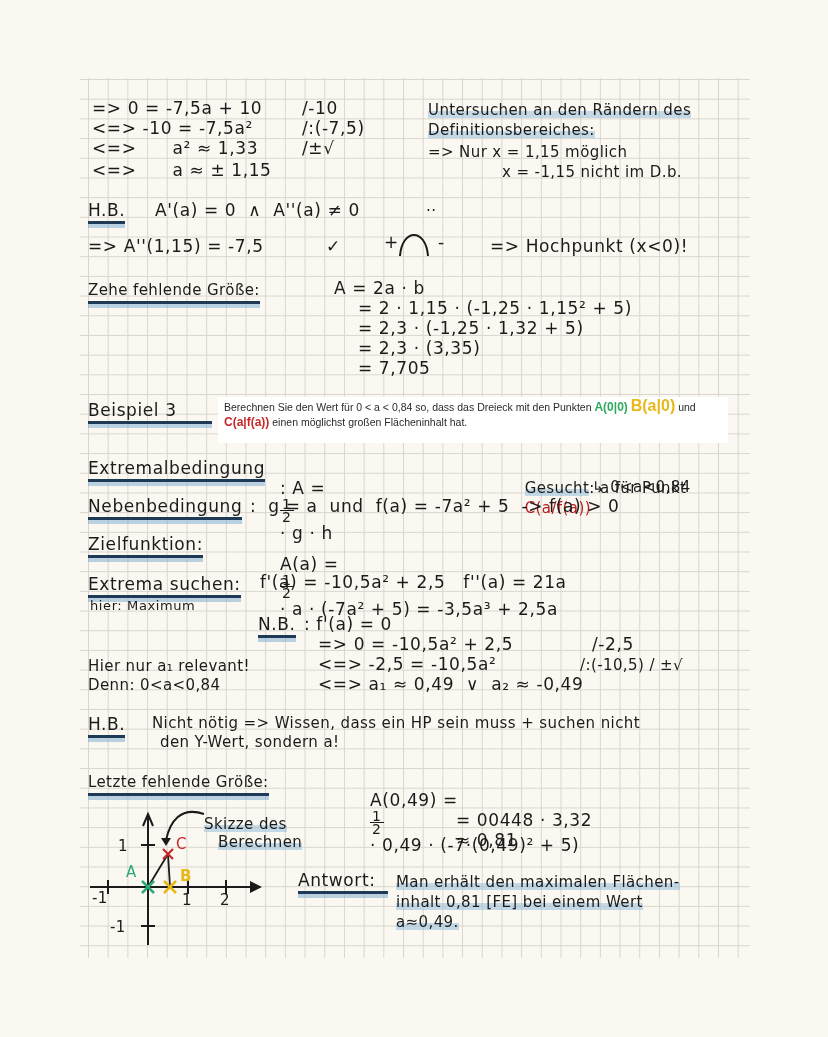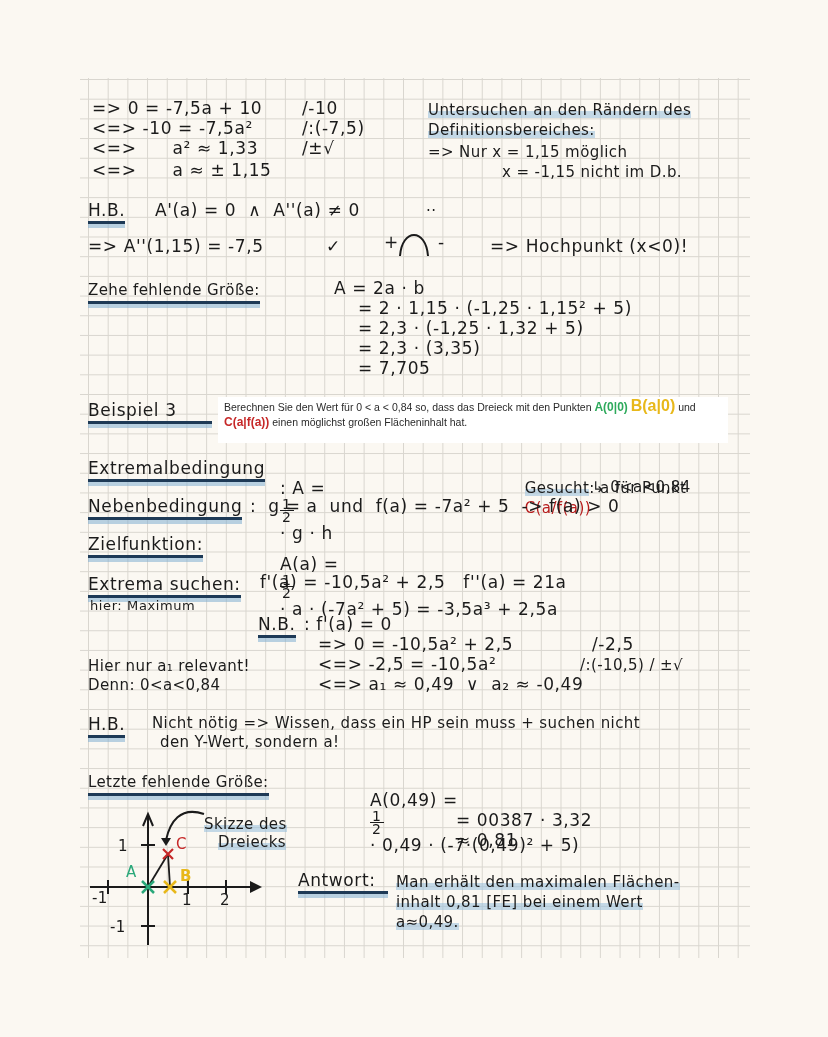--- a/index.html
+++ b/index.html
@@ -160,21 +160,21 @@
   <div class="hw sm" style="left:160px;top:732px;">den Y-Wert, sondern a!</div>
 </div>
 
 <div>
   <div class="hw sm ul" style="left:88px;top:772px;">Letzte fehlende Größe:</div>
   <div class="hw" style="left:346px;top:770px;">
     <span>A(0,49) =</span>
     <span class="frac"><span class="num">1</span><span>2</span></span>
     <span>· 0,49 · (-7·(0,49)² + 5)</span>
   </div>
-  <div class="hw" style="left:456px;top:810px;">= 00387 · 3,32</div>
+  <div class="hw" style="left:456px;top:810px;">= 00448 · 3,32</div>
   <div class="hw" style="left:456px;top:830px;">≈ 0,81</div>
 </div>
 
 <div>
   <svg style="left:80px;top:800px;" width="260" height="150">
 
     <line x1="10" y1="87" x2="170" y2="87" stroke="#1b1b1b" stroke-width="2"></line>
     <path d="M170 81 L182 87 L170 93 Z" fill="#1b1b1b"></path>
     <line x1="68" y1="145" x2="68" y2="16" stroke="#1b1b1b" stroke-width="2"></line>
     <path d="M63 26 L68 14 L73 26" fill="none" stroke="#1b1b1b" stroke-width="2"></path>
@@ -197,21 +197,21 @@
   </svg>
   <div class="hw sm" style="left:92px;top:888px;">-1</div>
   <div class="hw sm" style="left:182px;top:890px;">1</div>
   <div class="hw sm" style="left:220px;top:890px;">2</div>
   <div class="hw sm" style="left:118px;top:836px;">1</div>
   <div class="hw sm" style="left:110px;top:917px;">-1</div>
   <div class="hw sm" style="left:126px;top:862px;color:#2aa87a;">A</div>
   <div class="hw sm" style="left:180px;top:866px;color:#e8b81a;font-weight:bold;">B</div>
   <div class="hw sm" style="left:176px;top:834px;color:#c62828;">C</div>
   <div class="hw sm hl" style="left:204px;top:814px;">Skizze des</div>
-  <div class="hw sm hl" style="left:218px;top:832px;">Dreiecks</div>
+  <div class="hw sm hl" style="left:218px;top:832px;">Berechnen</div>
 </div>
 
 <div>
   <div class="hw ul" style="left:298px;top:870px;width:90px;">Antwort:</div>
   <div class="hw sm hl" style="left:396px;top:872px;">Man erhält den maximalen Flächen-</div>
   <div class="hw sm hl" style="left:396px;top:892px;">inhalt 0,81 [FE] bei einem Wert</div>
   <div class="hw sm hl" style="left:396px;top:912px;">a≈0,49.</div>
 </div>
 
 </body></html>

